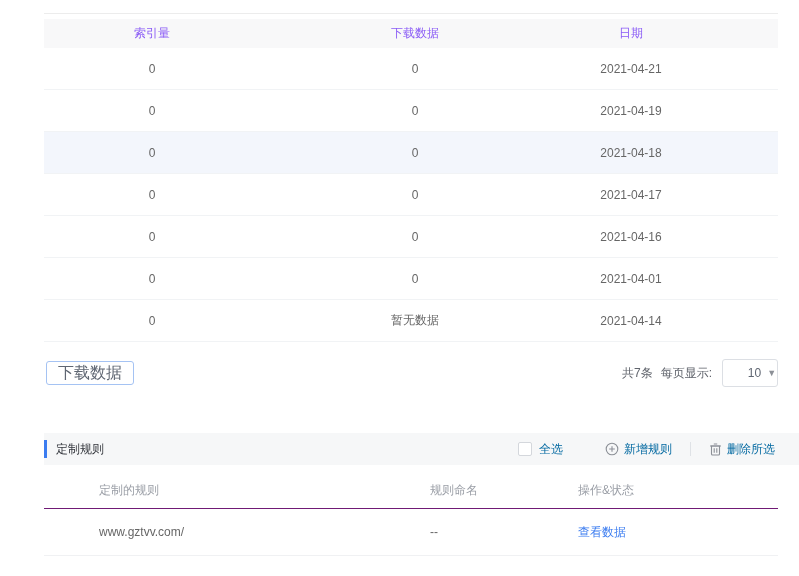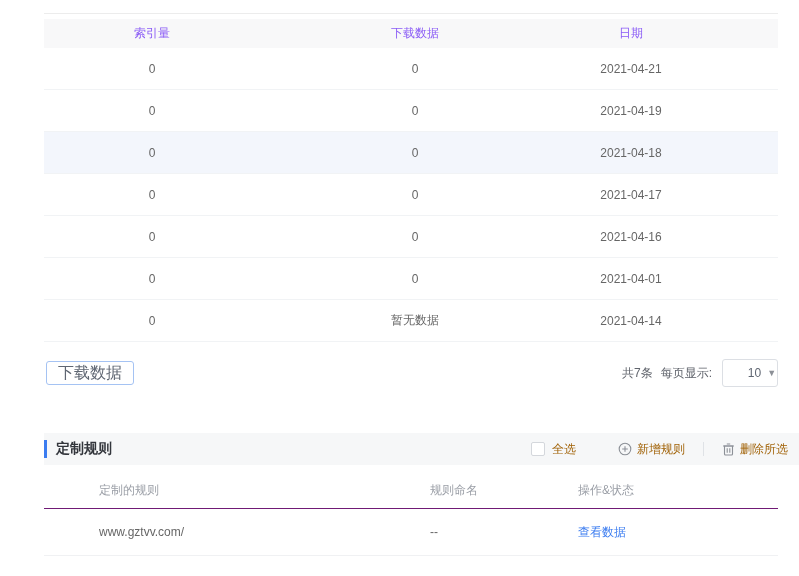--- a/index.html
+++ b/index.html
@@ -61,25 +61,25 @@
   
   .section-band {
     margin-top: 46px; margin-left: 44px;
     width: 755px; height: 32px;
     background: #f6f7f8;
     display: flex; align-items: center;
   }
   .accent-bar { width: 3px; height: 18px; background: #3b7cf0; }
   .section-title {
     margin-left: 9px;
-    font-size: 14px; font-weight: bold; color: #33363c;
+    font-size: 12px; font-weight: normal; color: #33363c;
   }
   .band-actions {
-    margin-left: auto; margin-right: 11px;
-    display: flex; align-items: center; color: #a16207;
+    margin-left: auto; margin-right: 24px;
+    display: flex; align-items: center; color: #0369a1;
   }
   .checkbox {
     width: 14px; height: 14px;
     border: 1px solid #d4d7dc; border-radius: 2px;
     background: #fff; display: inline-block;
     margin-right: 7px; cursor: pointer;
   }
   .band-item { display: flex; align-items: center; cursor: pointer; }
   .band-item .ico { display: inline-flex; margin-right: 5px; }
   .gap-lg { margin-left: 42px; }

